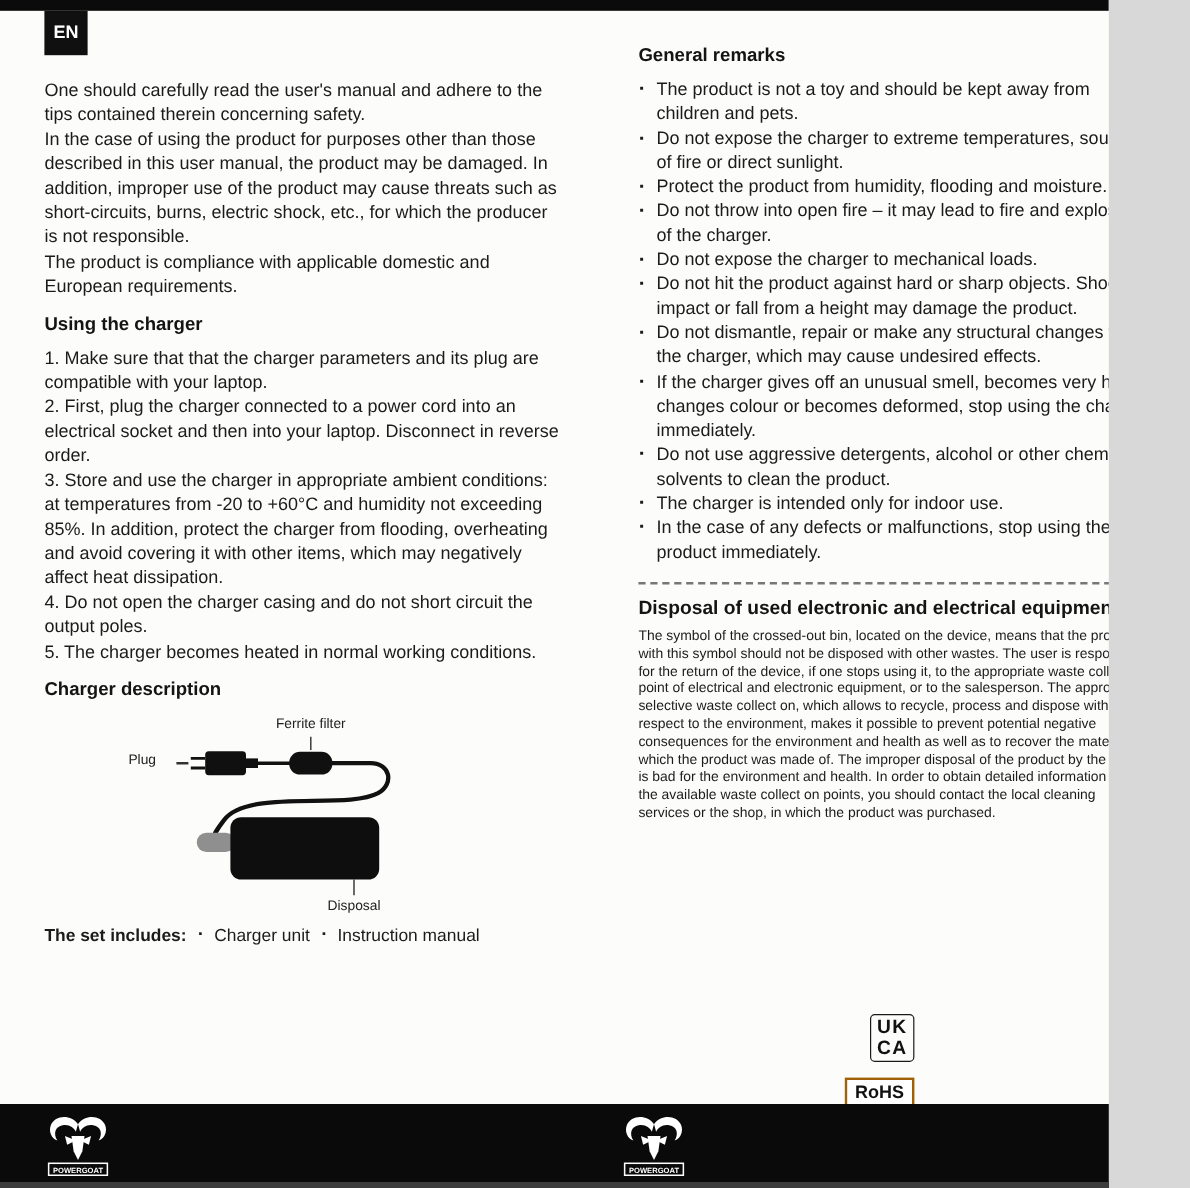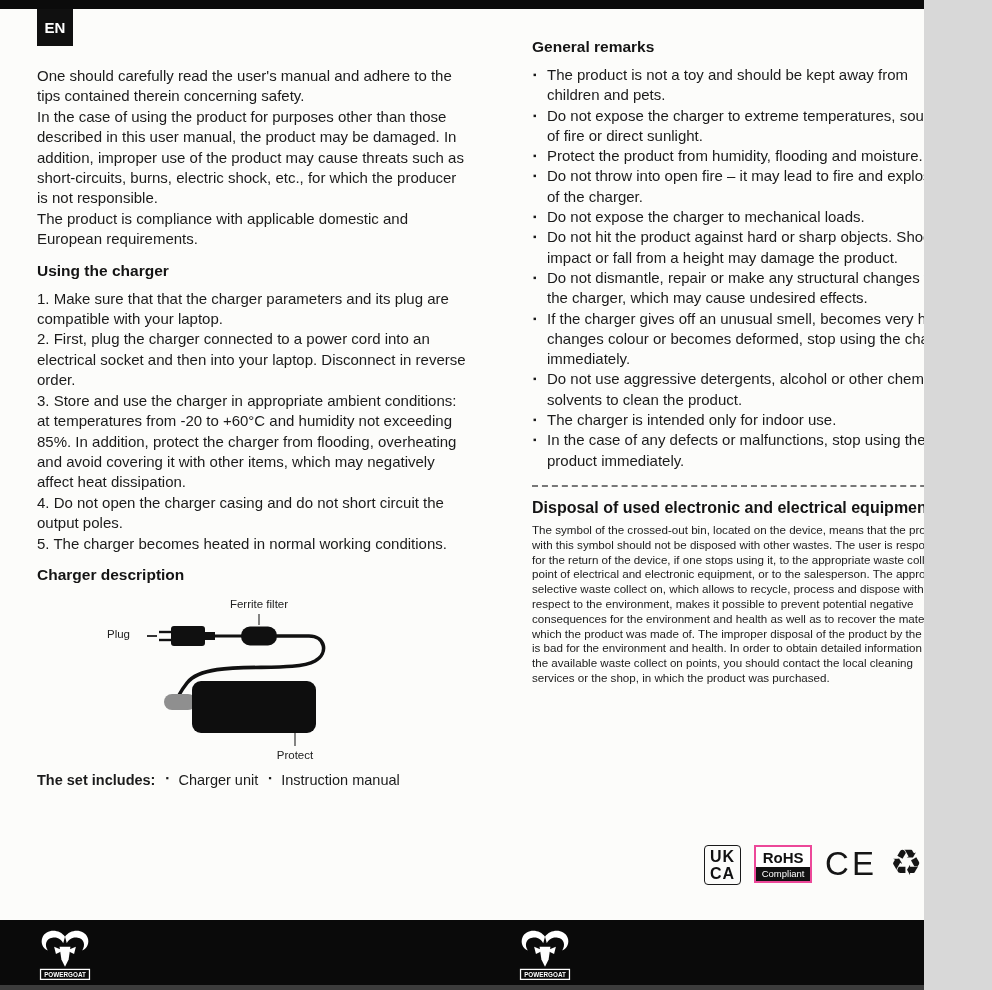--- a/index.html
+++ b/index.html
@@ -23,24 +23,24 @@
   .diagram{position:relative;width:432px;height:175px;margin:2px 0 4px 0;}
   .diagram svg{position:absolute;inset:0;}
   .diag-label{position:absolute;font-size:11.5px;color:#222;white-space:nowrap;}
   .lbl-ferrite{left:222px;top:5px;transform:translateX(-50%);}
   .lbl-plug{left:70px;top:35px;}
   .lbl-charger{left:258px;top:156px;transform:translateX(-50%);}
   .set-line{font-size:14.5px;display:flex;align-items:baseline;gap:10px;}
   .set-label{font-weight:bold;}
   .inline-item{position:relative;padding-left:13px;}
   .inline-item::before{content:"▪";position:absolute;left:0;top:1px;font-size:9px;}
-  .marks-row{position:absolute;left:704px;top:845px;display:flex;align-items:flex-start;gap:13px;height:48px;}
+  .marks-row{position:absolute;left:704px;top:845px;display:flex;align-items:flex-end;gap:13px;height:48px;flex-direction:column;}
   .ukca{border:1.5px solid #1a1a1a;border-radius:4px;padding:2px 5px;text-align:center;
         font-weight:bold;font-size:16px;line-height:17px;letter-spacing:1px;color:#111;}
-  .rohs{border:2px solid #ec4899;width:54px;text-align:center;background:#fff;}
+  .rohs{border:2px solid #a16207;width:54px;text-align:center;background:#fff;}
   .rohs-top{font-weight:bold;font-size:15px;padding:2px 0 1px 0;color:#111;}
   .rohs-bottom{background:#111;color:#fff;font-size:9.5px;padding:1px 0 2px 0;}
   .ce{font-size:33px;letter-spacing:3px;color:#151515;font-weight:400;}
   .recycle{font-size:36px;line-height:1;color:#151515;}
   .weee-top{position:absolute;left:928px;top:127px;width:46px;height:56px;}
   .weee-small{width:34px;height:42px;}
   .footer{position:absolute;left:0;top:920px;width:992px;height:70px;background:#0a0a0a;}
   .footer-edge{position:absolute;left:0;bottom:0;width:100%;height:5px;background:#3c3c3c;}
   .goat{position:absolute;top:5px;width:58px;height:58px;}
   .goat-1{left:36px;}
@@ -107,21 +107,21 @@
         <path d="M240 43 H272 C288 43 292 60 278 68 C252 82 170 64 150 90 C143 99 140 104 140 109" fill="none" stroke="#111" stroke-width="3.6" stroke-linecap="round"></path>
 
         <rect x="127" y="101" width="32" height="16" rx="8" fill="#8f8f8f"></rect>
 
         <rect x="155" y="88" width="124" height="52" rx="9" fill="#0e0e0e"></rect>
 
         <line x1="258" y1="140" x2="258" y2="153" stroke="#333" stroke-width="1.2"></line>
       </svg>
       <span class="diag-label lbl-ferrite">Ferrite filter</span>
       <span class="diag-label lbl-plug">Plug</span>
-      <span class="diag-label lbl-charger">Protect</span>
+      <span class="diag-label lbl-charger">Disposal</span>
     </div>
 
     <div class="set-line">
       <span class="set-label">The set includes:</span>
       <span class="inline-item">Charger unit</span>
       <span class="inline-item">Instruction manual</span>
     </div>
   </div>
 
   <div class="col-right">

